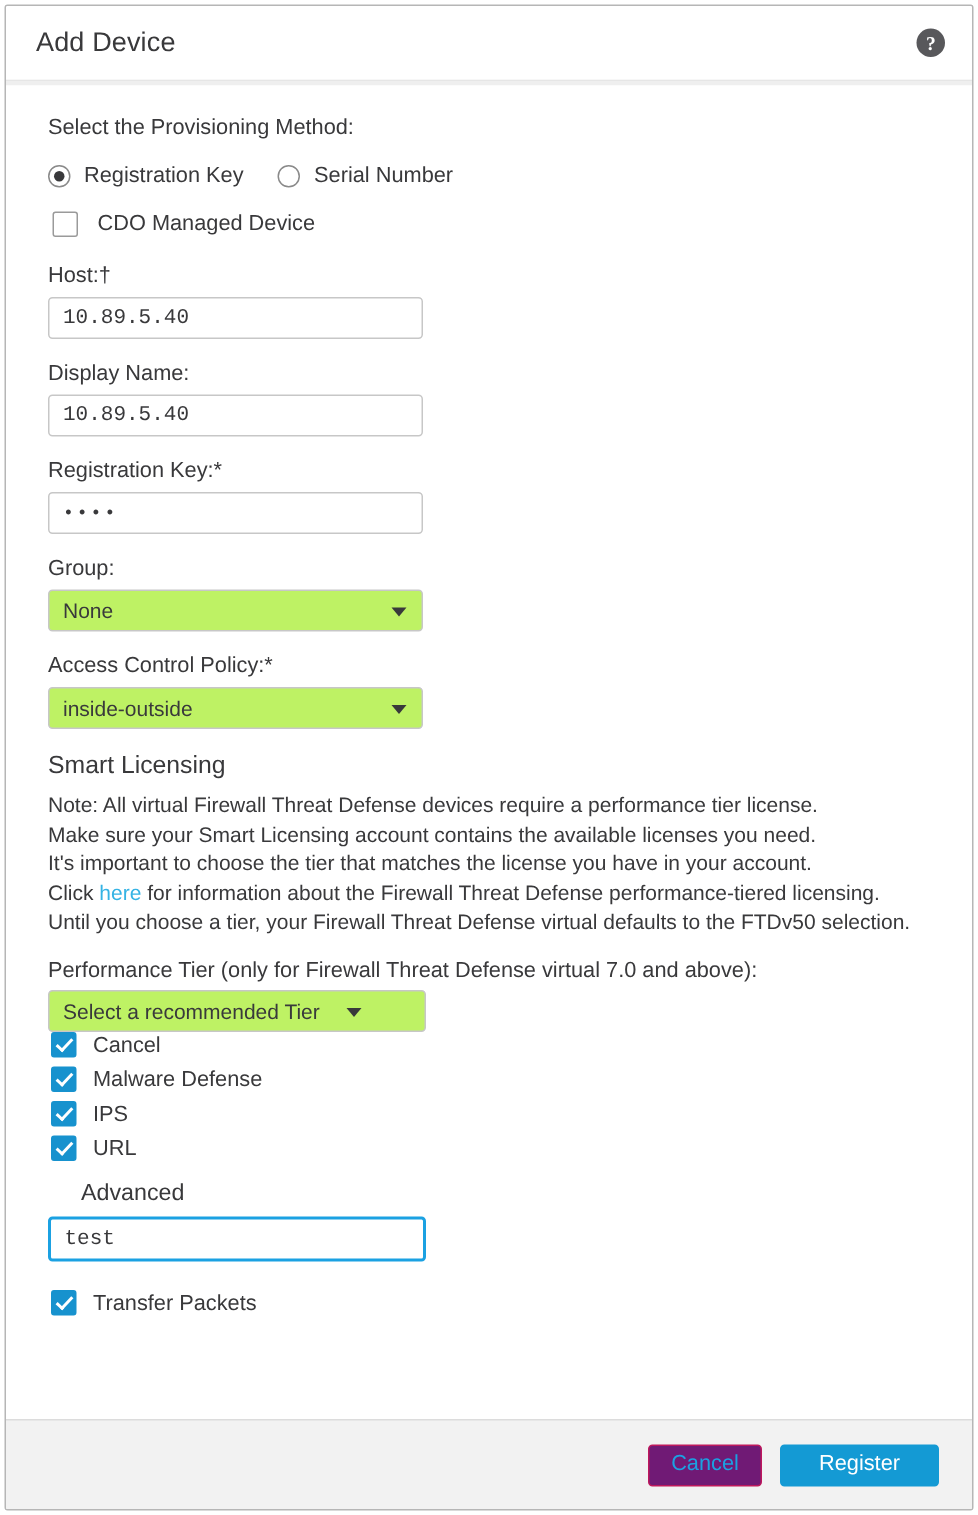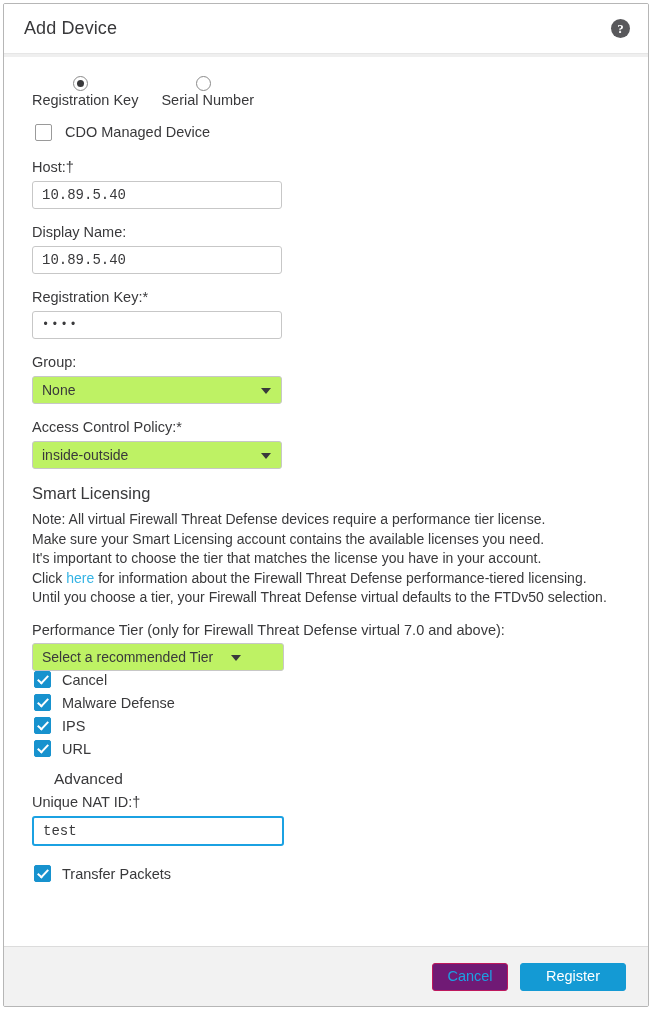--- a/index.html
+++ b/index.html
@@ -64,21 +64,21 @@
   .lbl {
     font-size: 14.5px;
     color: #39393b;
     line-height: 18px;
   }
   .fieldlabel { font-size: 14.5px; color: #39393b; display:block; }
 
   
   .row-provmethod { margin-bottom: 14px; }
   .radio-row { display: flex; align-items: center; margin-bottom: 14px; }
-  .radio-wrap { display:flex; align-items:center; cursor:pointer;flex-direction:column; }
+  .radio-wrap { display:flex; align-items:center; cursor:pointer; }
   .radio {
     width: 15px; height: 15px; border-radius: 50%;
     border: 1px solid #8a8a8a; background: #fff;
     display: inline-block; position: relative;
     margin-right: 9px; flex: 0 0 15px;
   }
   .radio.on::after {
     content:''; position:absolute; left:3px; top:3px;
     width:7px; height:7px; border-radius:50%; background:#39393b;
   }
@@ -199,20 +199,21 @@
 <div id="dialog">
 
   <div id="header">
     <div id="title">Add Device</div>
     <div id="help-icon">?</div>
   </div>
   <div id="header-divider"></div>
 
   <div id="body">
 
+    <div class="row-provmethod lbl">Select the Provisioning Method:</div>
 
     <div class="radio-row">
       <span class="radio-wrap">
         <span class="radio on"></span>
         <span class="lbl">Registration Key</span>
       </span>
       <span class="radio-gap"></span>
       <span class="radio-wrap">
         <span class="radio"></span>
         <span class="lbl">Serial Number</span>
@@ -280,21 +281,20 @@
     <div class="cb-row lic-cb">
       <span class="cb on"></span>
       <span class="lbl">IPS</span>
     </div>
     <div class="cb-row lic-cb">
       <span class="cb on"></span>
       <span class="lbl">URL</span>
     </div>
 
     <div id="advanced-title">Advanced</div>
-    <div id="nat-label">Unique NAT ID:†</div>
     <input class="txt focused" type="text" value="test" style="">
 
     <div class="cb-row" id="transfer-row">
       <span class="cb on"></span>
       <span class="lbl">Transfer Packets</span>
     </div>
 
   </div>
 
   <div id="footer">

